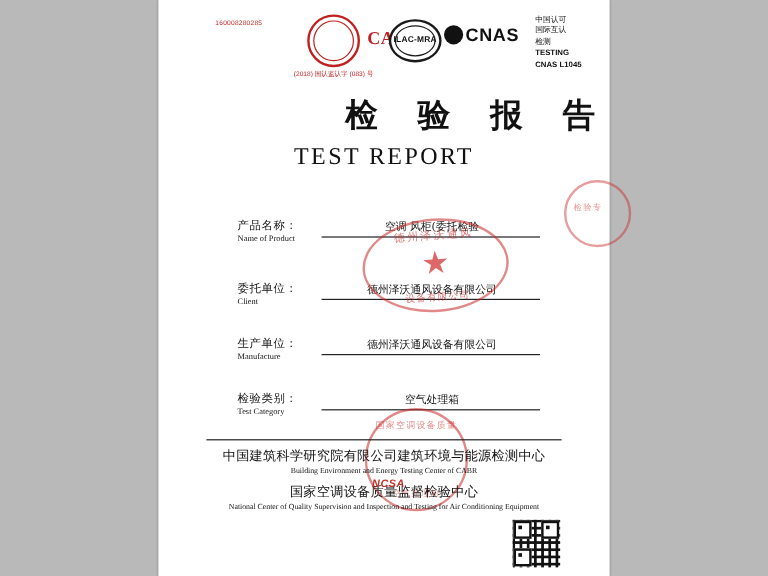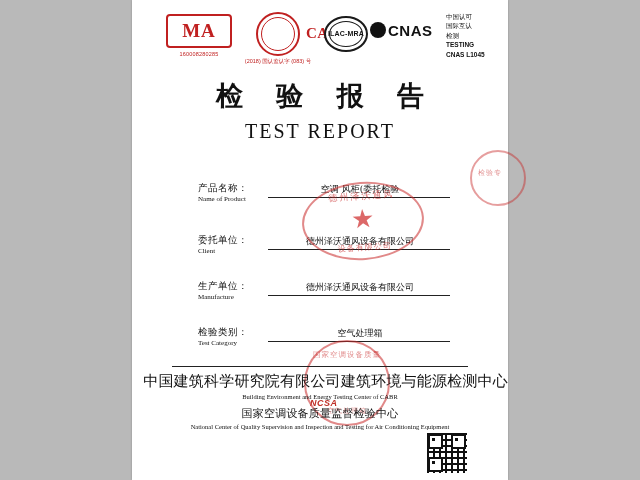--- a/index.html
+++ b/index.html
@@ -140,21 +140,21 @@
     color: #111;
     text-align: left;
     font-family: "Liberation Sans", sans-serif;
   }
   .cnas-info .bold { font-weight: bold; }
 
   
   .title-cn {
     position: absolute;
     left: 0; right: 0; top: 78px;
-    text-align: center;
+    text-align: right;
     font-size: 27px;
     letter-spacing: 12px;
     text-indent: 12px;
     color: #111;
     font-family: "DejaVu Serif", serif;
     font-weight: bold;
   }
   .title-en {
     position: absolute;
     left: 0; right: 0; top: 120px;
@@ -221,25 +221,24 @@
     width: 296px;
     border-top: 1px solid #222;
   }
   .footer {
     position: absolute;
     left: 0; right: 0;
     top: 372px;
     text-align: center;
   }
   .footer .f-cn1 {
-    font-size: 15px;
+    font-size: 11px;
     color: #111;
     letter-spacing: 0.2px;
     font-family: "DejaVu Serif", serif;
-    text-align: right;
   }
   .footer .f-en1 {
     font-size: 6.5px;
     color: #111;
     margin-top: 2px;
     font-family: "Liberation Serif", serif;
   }
   .footer .f-cn2 {
     font-size: 11px;
     color: #111;
@@ -383,21 +382,20 @@
 </style>
 </head>
 <body>
 
 <div id="page">
   <div class="sheet">
 
     <div class="logos">
 
       <div class="logo-block ma-wrap">
-        <div class="ma-badge">MA</div>
         <div class="ma-sub">160008280285</div>
       </div>
 
       <div class="logo-block cal-wrap">
         <div class="cal-badge">
           <div class="inner"></div>
           <div class="txt">CAL</div>
         </div>
         <div class="cal-sub">(2018) 国认监认字 (083) 号</div>
       </div>

